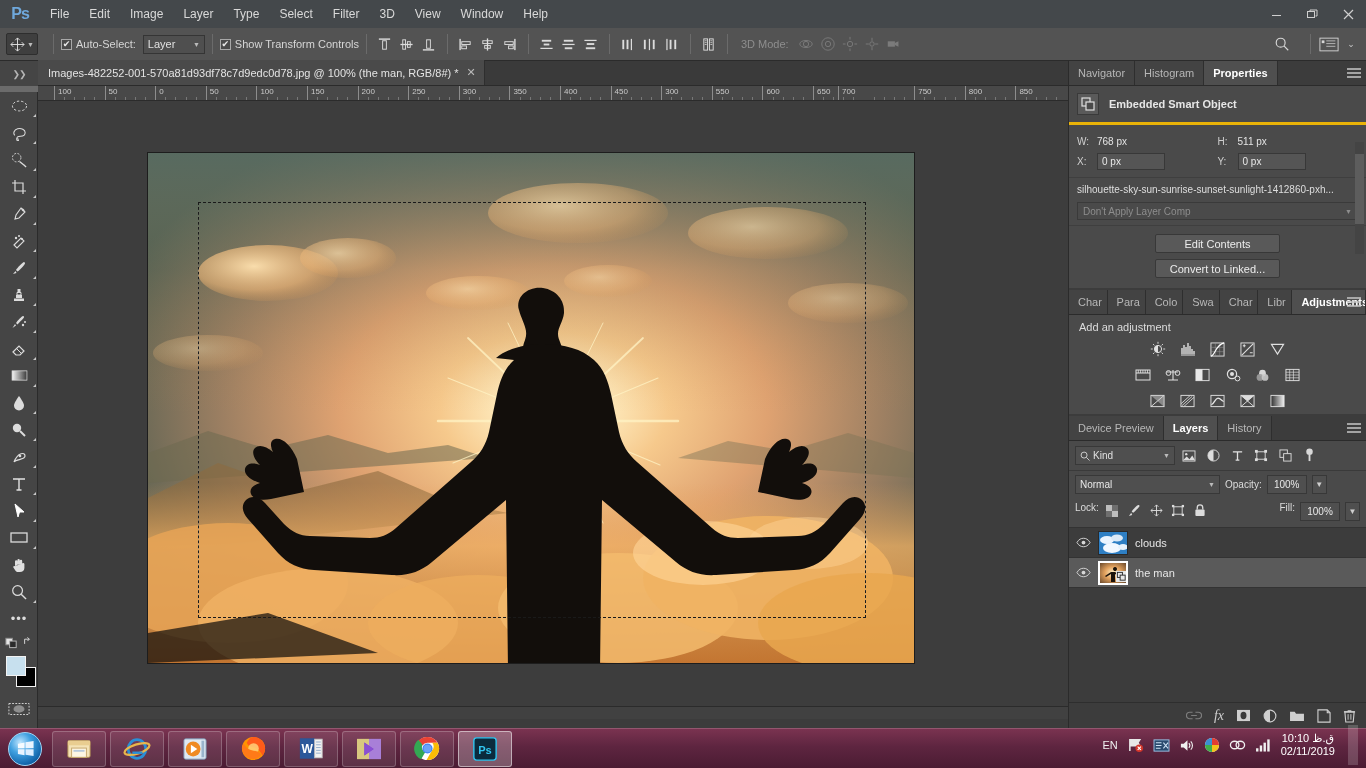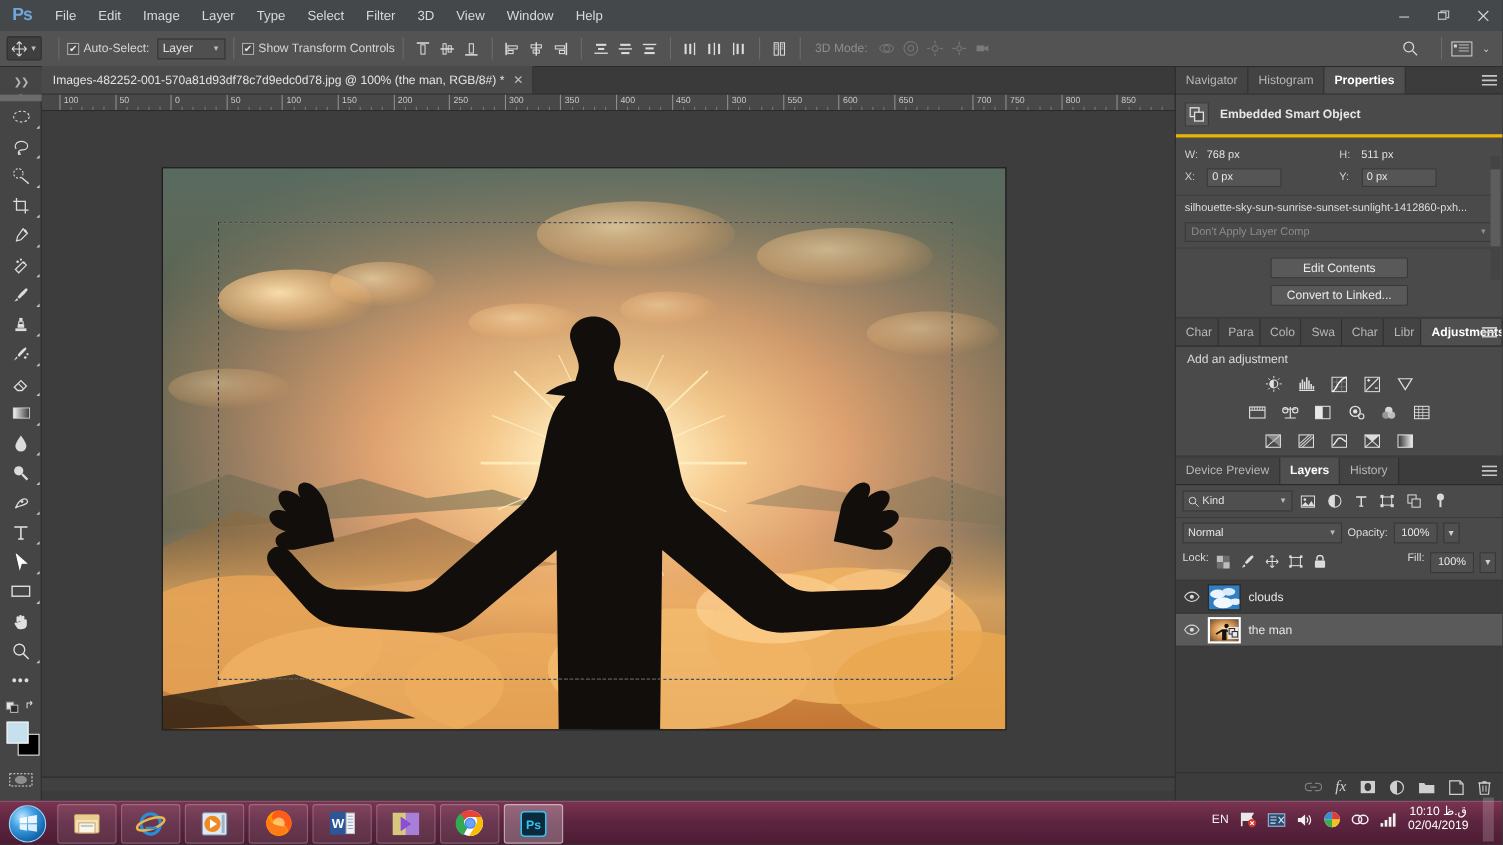--- a/index.html
+++ b/index.html
@@ -789,21 +789,21 @@
       <div class="rtick minor" style="left: 744.64px;"></div>
       <div class="rtick minor" style="left: 754.76px;"></div>
       <div class="rtick minor" style="left: 764.88px;"></div>
       <div class="rtick" style="left: 775px;">
         <span>650</span>
       </div>
       <div class="rtick minor" style="left: 785.12px;"></div>
       <div class="rtick minor" style="left: 795.24px;"></div>
       <div class="rtick minor" style="left: 805.36px;"></div>
       <div class="rtick minor" style="left: 815.48px;"></div>
-      <div class="rtick" style="left: 846px;">
+      <div class="rtick" style="left: 800px;">
         <span>700</span>
       </div>
       <div class="rtick minor" style="left: 835.72px;"></div>
       <div class="rtick minor" style="left: 845.84px;"></div>
       <div class="rtick minor" style="left: 855.96px;"></div>
       <div class="rtick minor" style="left: 866.08px;"></div>
       <div class="rtick" style="left: 876.2px;">
         <span>750</span>
       </div>
       <div class="rtick minor" style="left: 886.32px;"></div>
@@ -1439,19 +1439,19 @@
       <span class="tray-icon">
         <svg width="17" height="14" viewBox="0 0 18 15">
             <rect x="1" y="11" width="2.6" height="3.5" fill="#f0f0f0"></rect>
             <rect x="5" y="8" width="2.6" height="6.5" fill="#f0f0f0"></rect>
             <rect x="9" y="5" width="2.6" height="9.5" fill="#f0f0f0"></rect>
             <rect x="13" y="1.5" width="2.6" height="13" fill="#f0f0f0"></rect>
           </svg>
       </span>
       <span class="clock">
         <div>10:10 ق.ظ</div>
-        <div>02/04/2019</div>
+        <div>02/11/2019</div>
       </span>
       <span class="show-desktop"></span>
     </div>
   </div>
 
 </div>
 
 </body></html>

